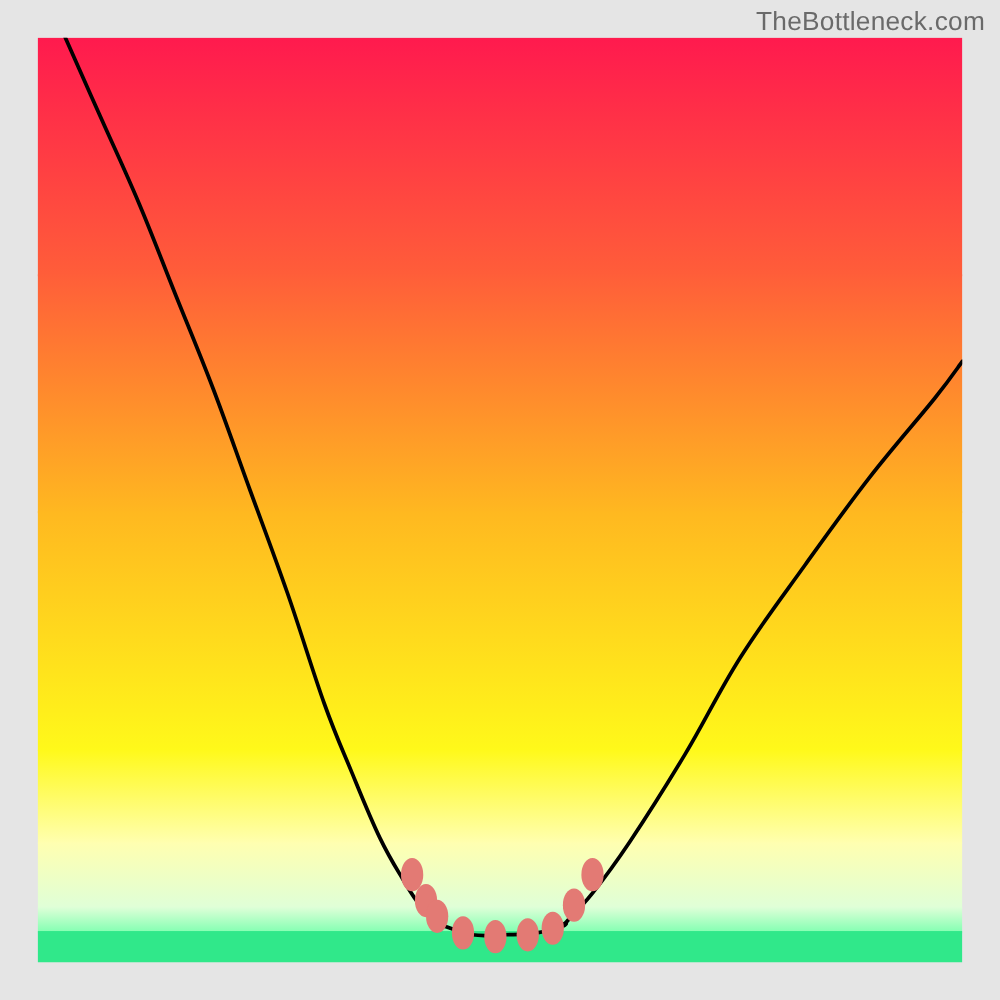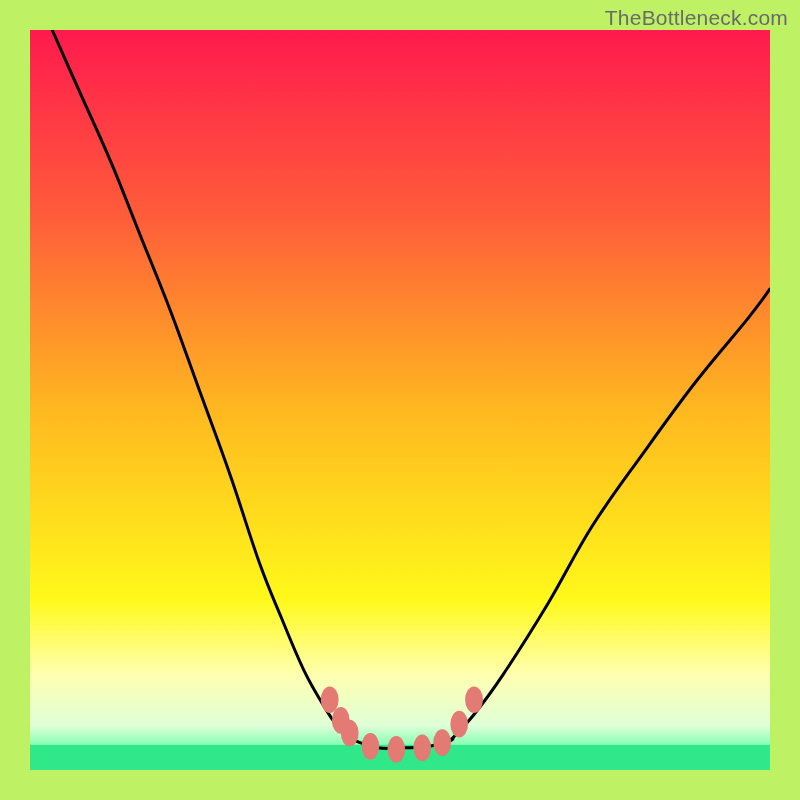--- a/index.html
+++ b/index.html
@@ -8,21 +8,21 @@
     width: 800px;
     height: 800px;
     overflow: hidden;
     background: #000;
     font-family: Arial, Helvetica, sans-serif;
   }
   .frame {
     position: relative;
     width: 800px;
     height: 800px;
-    background: #bef264;
+    background: #e5e5e5;
   }
   .plot {
     position: absolute;
     left: 30px;
     top: 30px;
     width: 740px;
     height: 740px;
     overflow: hidden;
   }
   .watermark {

